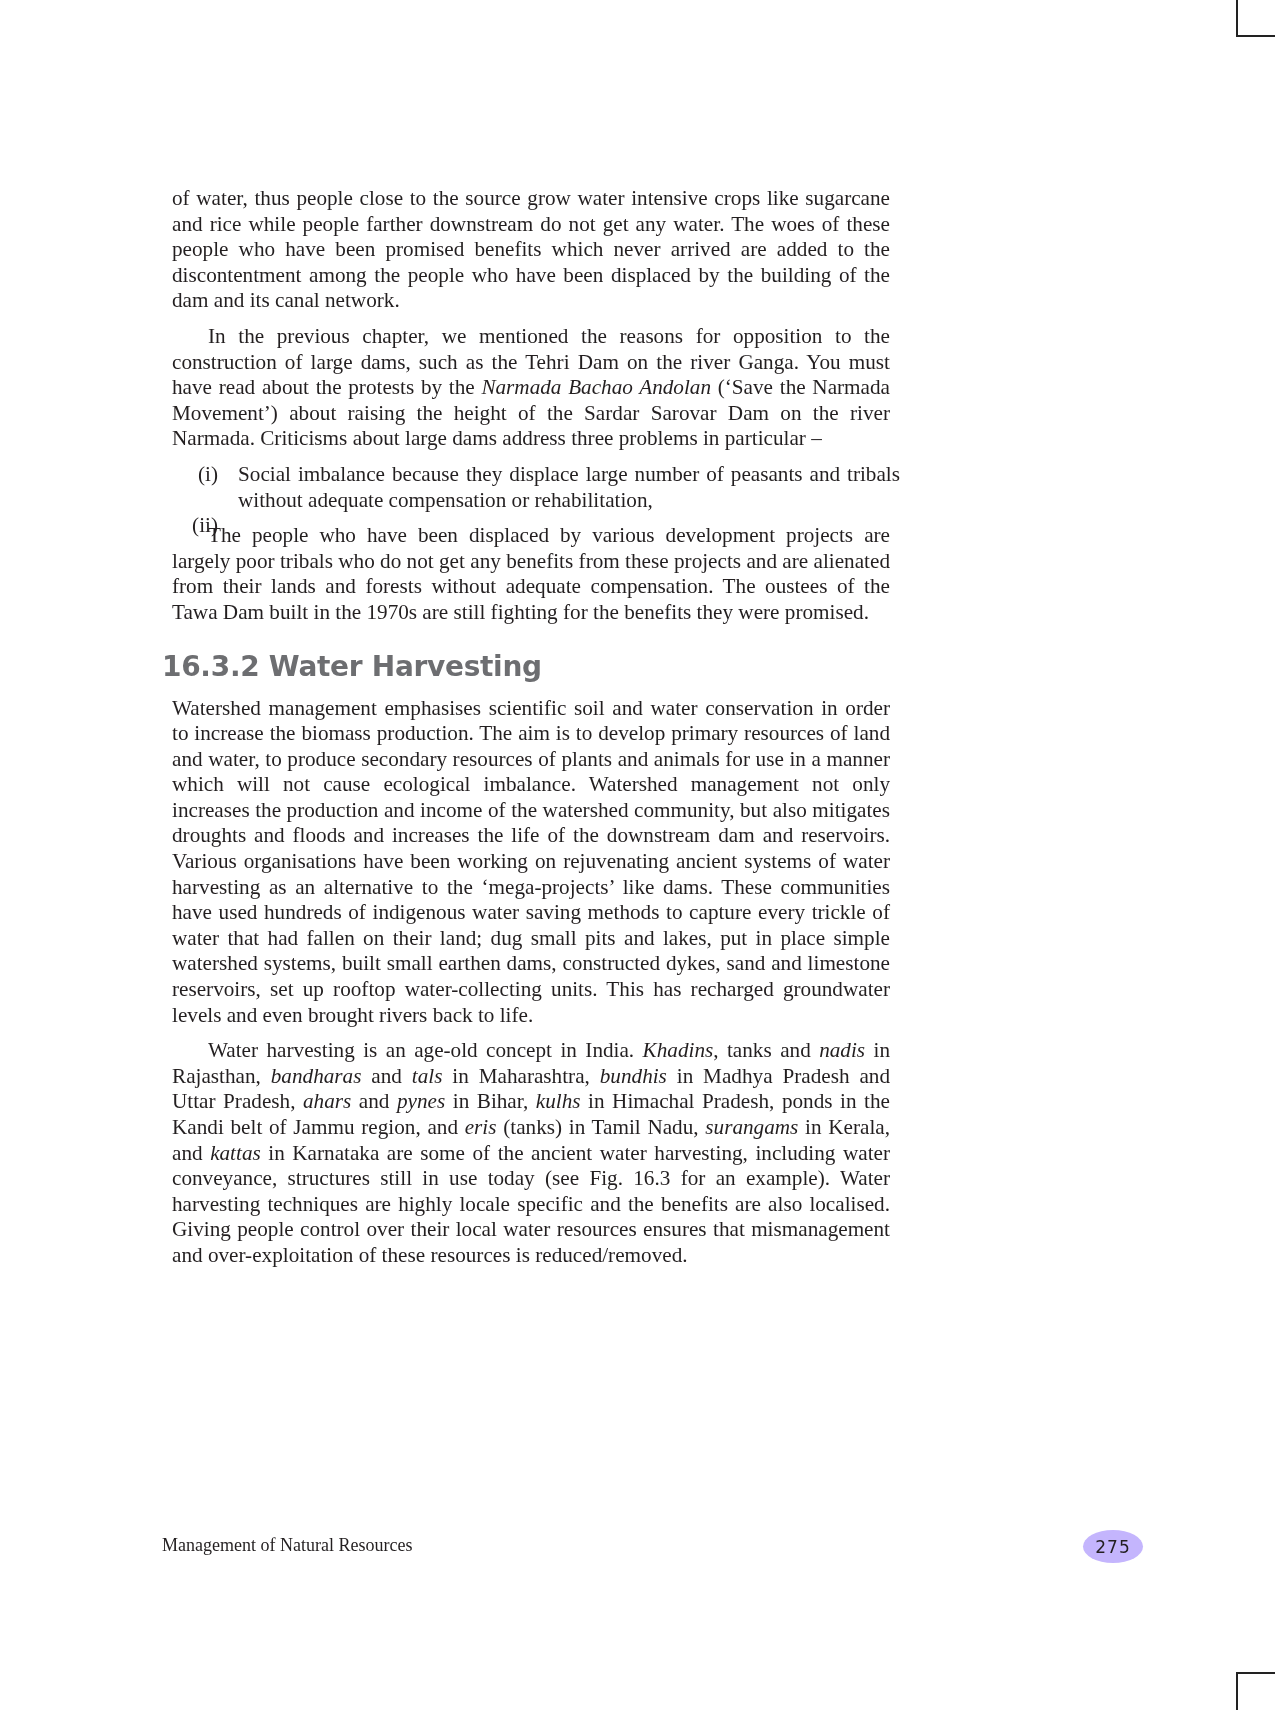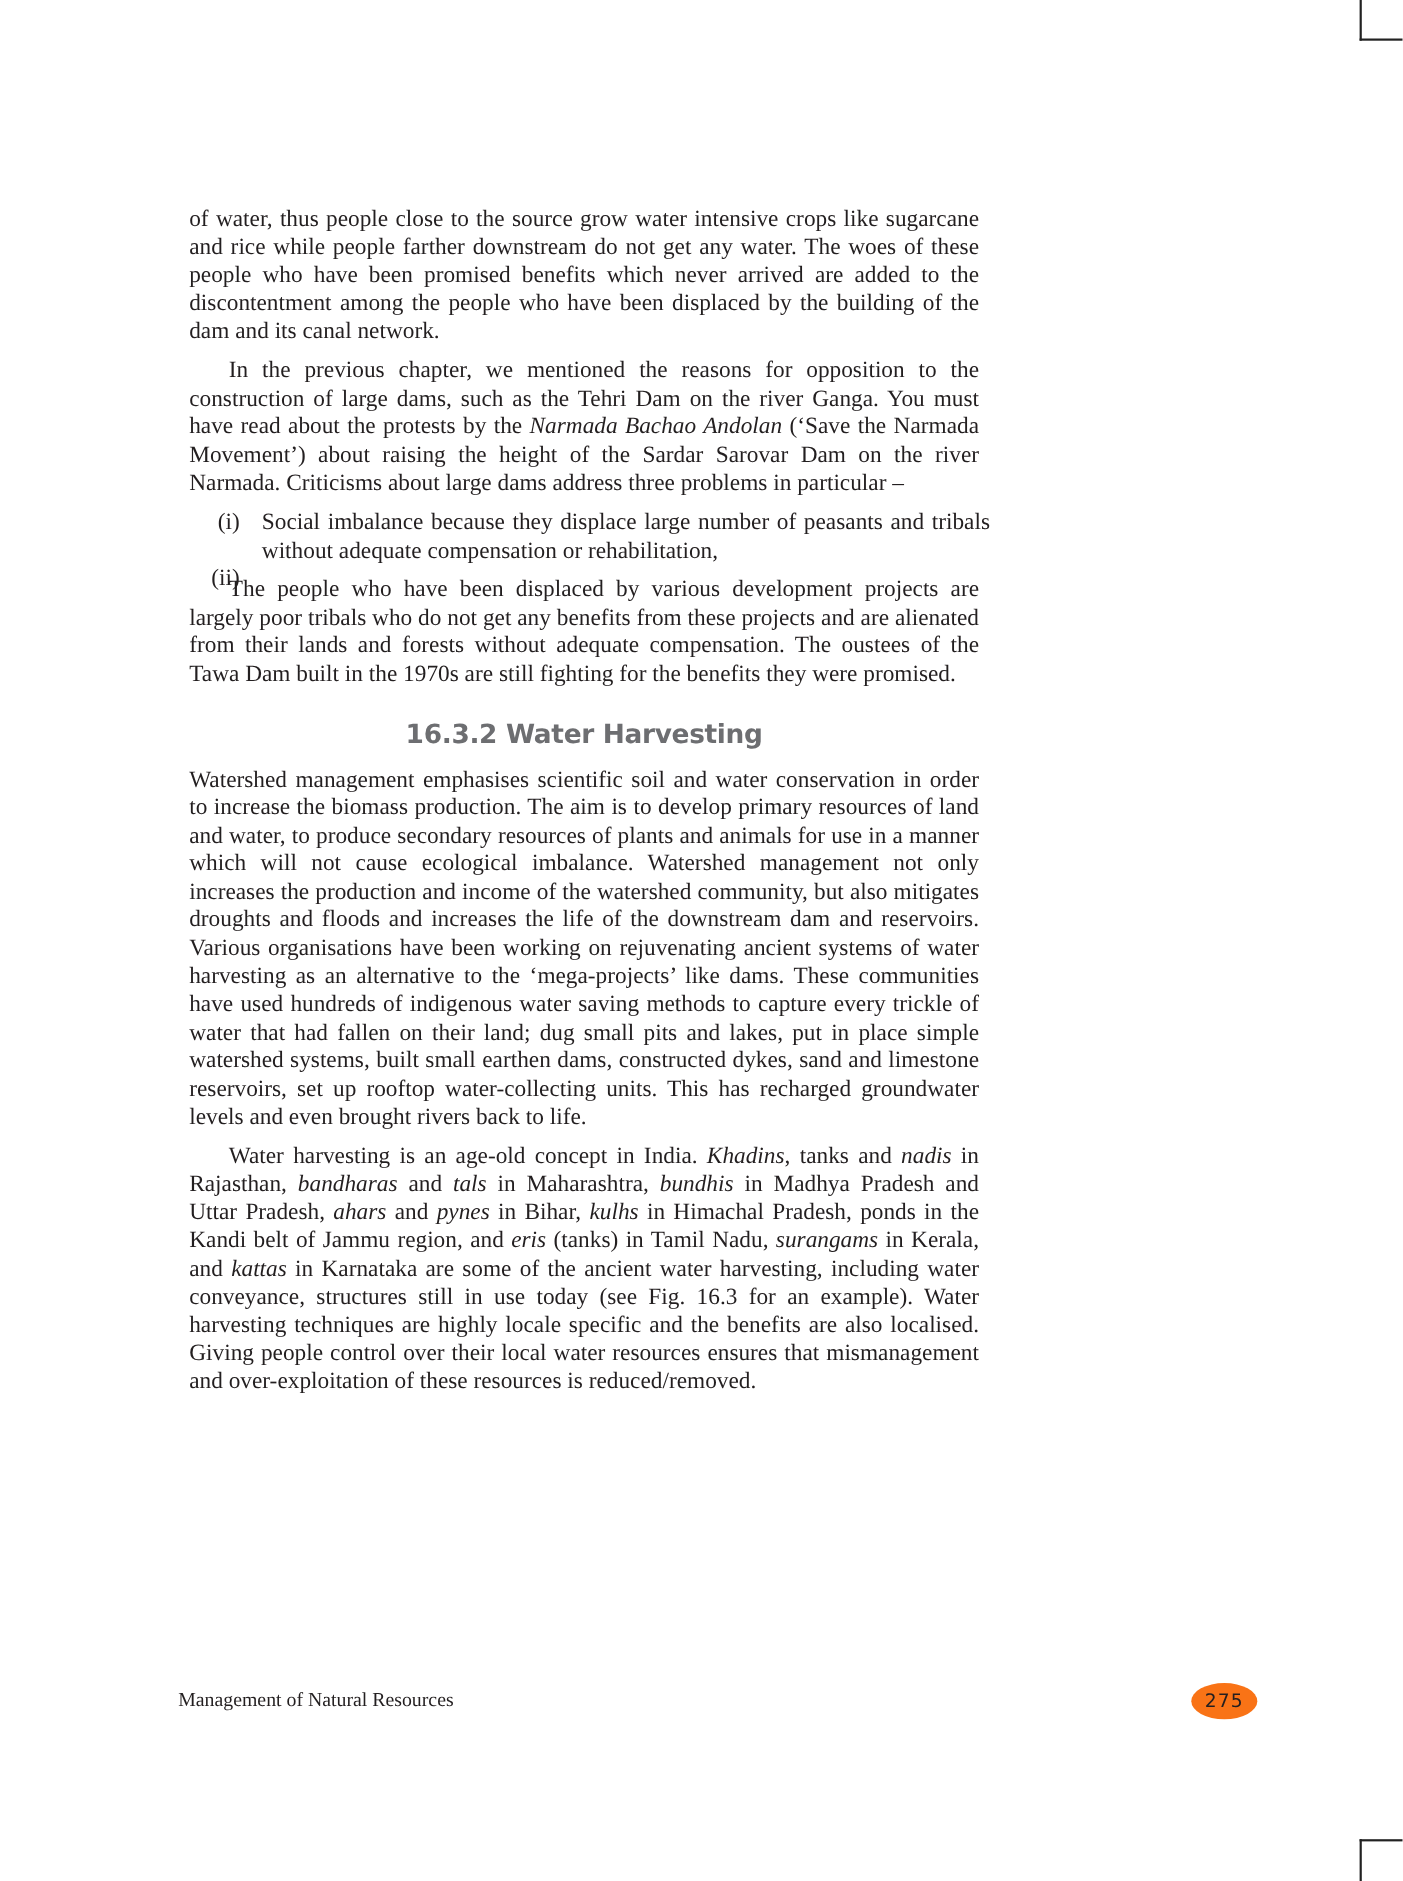--- a/index.html
+++ b/index.html
@@ -10,25 +10,25 @@
       border-left: 2px solid #222; border-top: 2px solid #222; box-sizing: border-box; }
     .content { position: absolute; left: 162px; top: 176px; width: 738px;
       font-family: "Liberation Serif", "DejaVu Serif", serif; font-size: 21.2px;
       line-height: 25.6px; color: #231f20; }
     .content p { margin: 10px; text-align: justify; text-align-last: left; }
     .content p.indent { text-indent: 36px; }
     .list { margin: 0; padding: 0; list-style: none; }
     .list li { position: relative; padding-left: 76px; text-align: justify; }
     .list .num { position: absolute; left: 0; width: 56px; text-align: right; }
     h2.section { font-family: "DejaVu Sans", "Liberation Sans", sans-serif; font-weight: bold;
-      font-size: 24px; color: #6d6e71; margin: 26px 0 14px 0; line-height: 30px; letter-spacing: -0.3px; text-align: center; }
+      font-size: 28px; color: #6d6e71; margin: 26px 0 14px 0; line-height: 30px; letter-spacing: -0.3px; }
     .footer-title { position: absolute; left: 162px; top: 1535px; font-family: "Liberation Serif", serif;
       font-size: 18px; color: #231f20; }
     .page-number { position: absolute; left: 1083px; top: 1530px; width: 60px; height: 33px;
-      border-radius: 50%; background: #f97316; font-family: "DejaVu Sans", sans-serif;
+      border-radius: 50%; background: #c4b5fd; font-family: "DejaVu Sans", sans-serif;
       font-size: 17px; color: #231f20; display: flex; align-items: center; justify-content: center; letter-spacing: 1px; }
   </style>
 </head>
 <body>
 
 <div class="crop-mark-top"></div>
 <div class="crop-mark-bottom"></div>
 
 <div class="content">
   <p>of water, thus people close to the source grow water intensive crops like sugarcane and rice while people farther downstream do not get any water. The woes of these people who have been promised benefits which never arrived are added to the discontentment among the people who have been displaced by the building of the dam and its canal network.</p>

